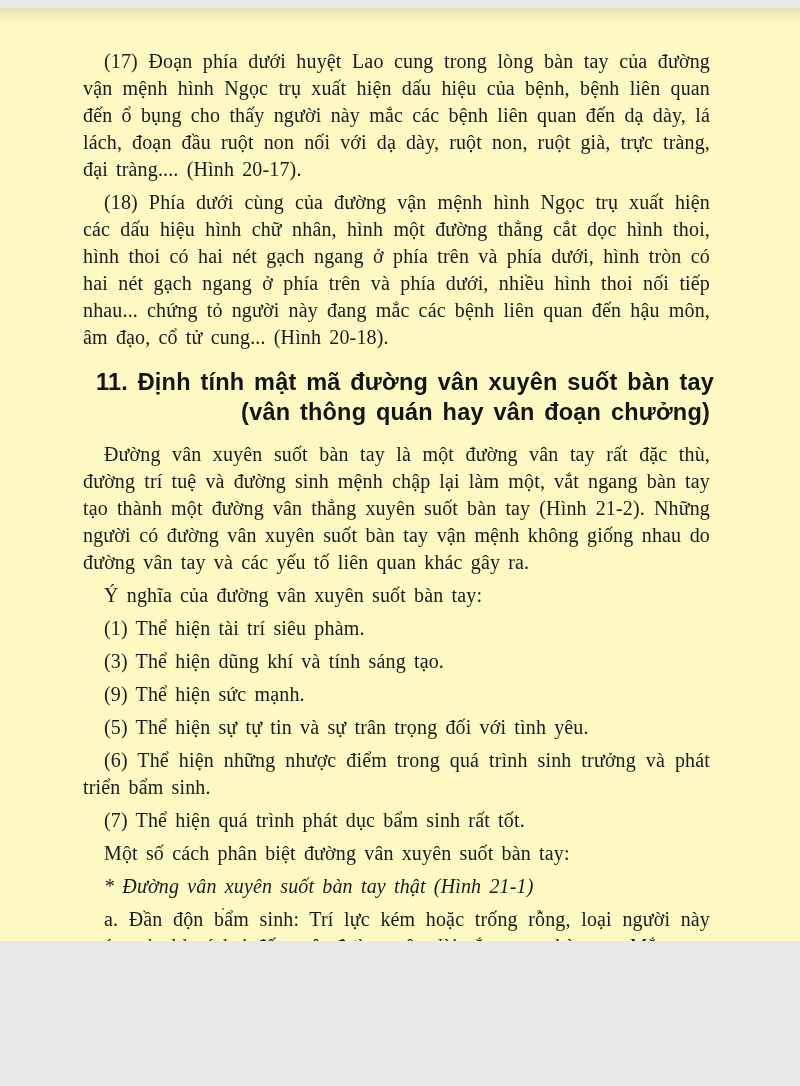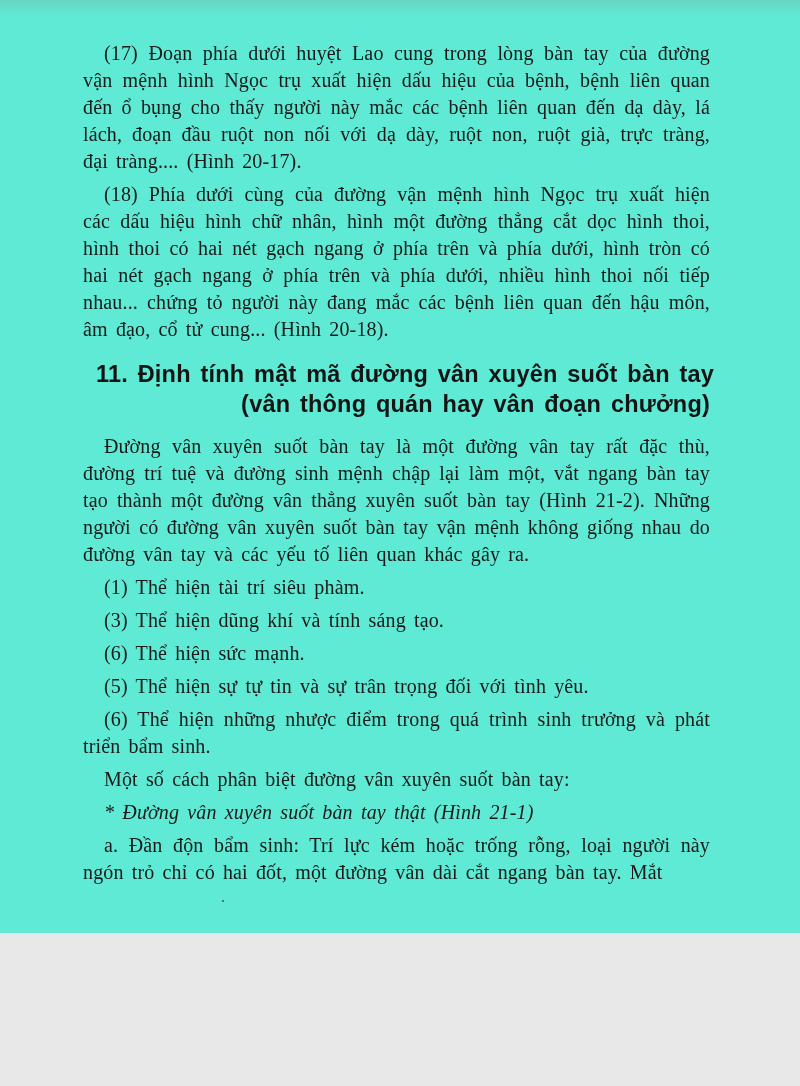--- a/index.html
+++ b/index.html
@@ -1,20 +1,20 @@
 <!DOCTYPE html>
 <html><head>
 <meta charset="utf-8">
 <style>
   html,body { margin:0; padding:0; background:#e8e8e8; }
   .page {
     position:relative;
     width:800px; height:933px;
-    margin:0 auto;
-    background:#5eead4;
+    margin:8px auto;
+    background:#fef9c3;
     overflow:hidden;
     font-family:"Liberation Serif", serif;
     color:#1a1a1a;
   }
   .scan-top-shade {
     position:absolute; top:0; left:0; width:100%; height:16px;
     background:linear-gradient(180deg, rgba(140,140,140,0.22), rgba(140,140,140,0.0));
     pointer-events:none;
   }
   .text-block {
@@ -77,26 +77,28 @@
   <div class="text-block">
     <p class="par">(17) Đoạn phía dưới huyệt Lao cung trong lòng bàn tay của đường vận mệnh hình Ngọc trụ xuất hiện dấu hiệu của bệnh, bệnh liên quan đến ổ bụng cho thấy người này mắc các bệnh liên quan đến dạ dày, lá lách, đoạn đầu ruột non nối với dạ dày, ruột non, ruột già, trực tràng, đại tràng.... (Hình 20-17).</p>
     <p class="par">(18) Phía dưới cùng của đường vận mệnh hình Ngọc trụ xuất hiện các dấu hiệu hình chữ nhân, hình một đường thẳng cắt dọc hình thoi, hình thoi có hai nét gạch ngang ở phía trên và phía dưới, hình tròn có hai nét gạch ngang ở phía trên và phía dưới, nhiều hình thoi nối tiếp nhau... chứng tỏ người này đang mắc các bệnh liên quan đến hậu môn, âm đạo, cổ tử cung... (Hình 20-18).</p>
 
     <h2 class="section-heading">
       <div class="hline">11. Định tính mật mã đường vân xuyên suốt bàn tay</div>
       <div class="hline">(vân thông quán hay vân đoạn chưởng)</div>
     </h2>
 
     <p class="par">Đường vân xuyên suốt bàn tay là một đường vân tay rất đặc thù, đường trí tuệ và đường sinh mệnh chập lại làm một, vắt ngang bàn tay tạo thành một đường vân thẳng xuyên suốt bàn tay (Hình 21-2). Những người có đường vân xuyên suốt bàn tay vận mệnh không giống nhau do đường vân tay và các yếu tố liên quan khác gây ra.</p>
+    <p class="par">Ý nghĩa của đường vân xuyên suốt bàn tay:</p>
 
     <p class="par">(1) Thể hiện tài trí siêu phàm.</p>
     <p class="par">(3) Thể hiện dũng khí và tính sáng tạo.</p>
-    <p class="par">(6) Thể hiện sức mạnh.</p>
+    <p class="par">(9) Thể hiện sức mạnh.</p>
     <p class="par">(5) Thể hiện sự tự tin và sự trân trọng đối với tình yêu.</p>
     <p class="par">(6) Thể hiện những nhược điểm trong quá trình sinh trưởng và phát triển bẩm sinh.</p>
+    <p class="par">(7) Thể hiện quá trình phát dục bẩm sinh rất tốt.</p>
 
     <p class="par">Một số cách phân biệt đường vân xuyên suốt bàn tay:</p>
     <p class="par italic-par">* Đường vân xuyên suốt bàn tay thật (Hình 21-1)</p>
     <p class="par">a. Đần độn bẩm sinh: Trí lực kém hoặc trống rỗng, loại người này ngón trỏ chỉ có hai đốt, một đường vân dài cắt ngang bàn tay. Mắt</p>
   </div>
 
   <div class="page-number">124</div>
 
   <div class="watermark">
     <div class="wm-iconbox">

